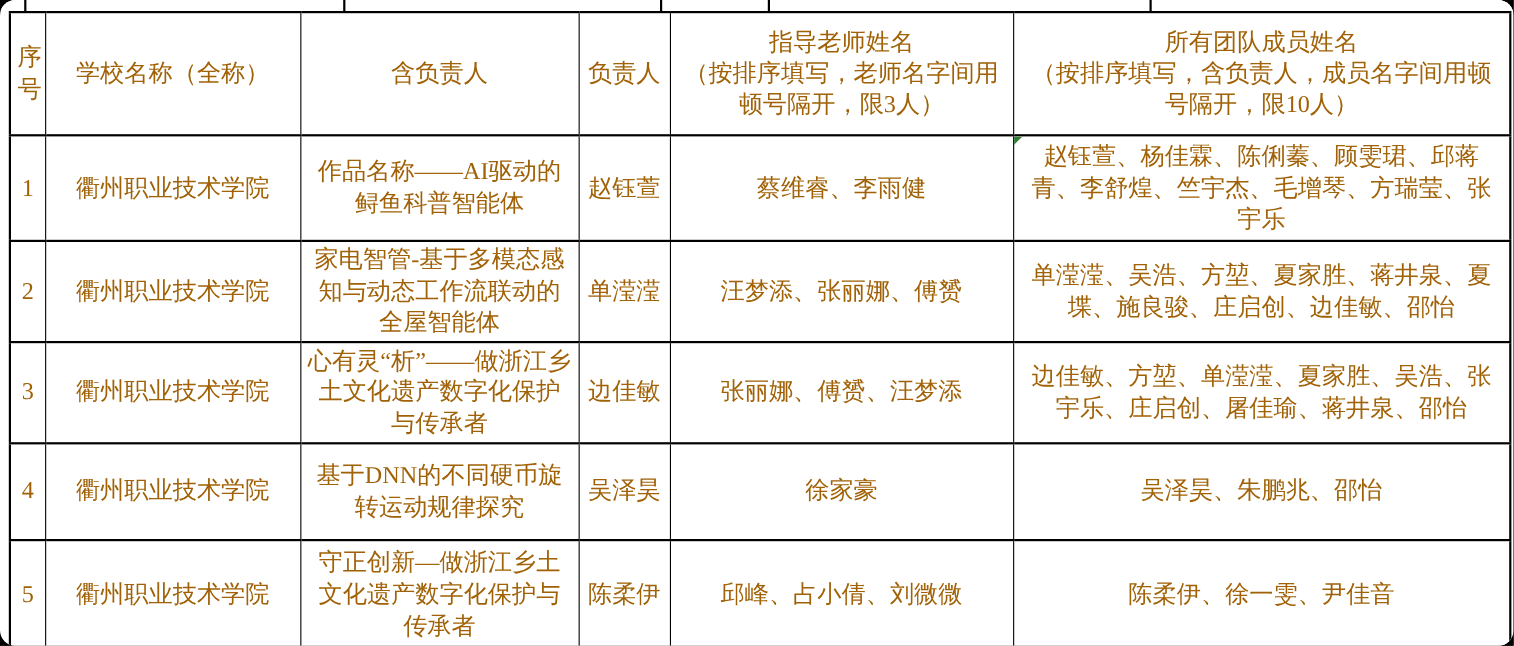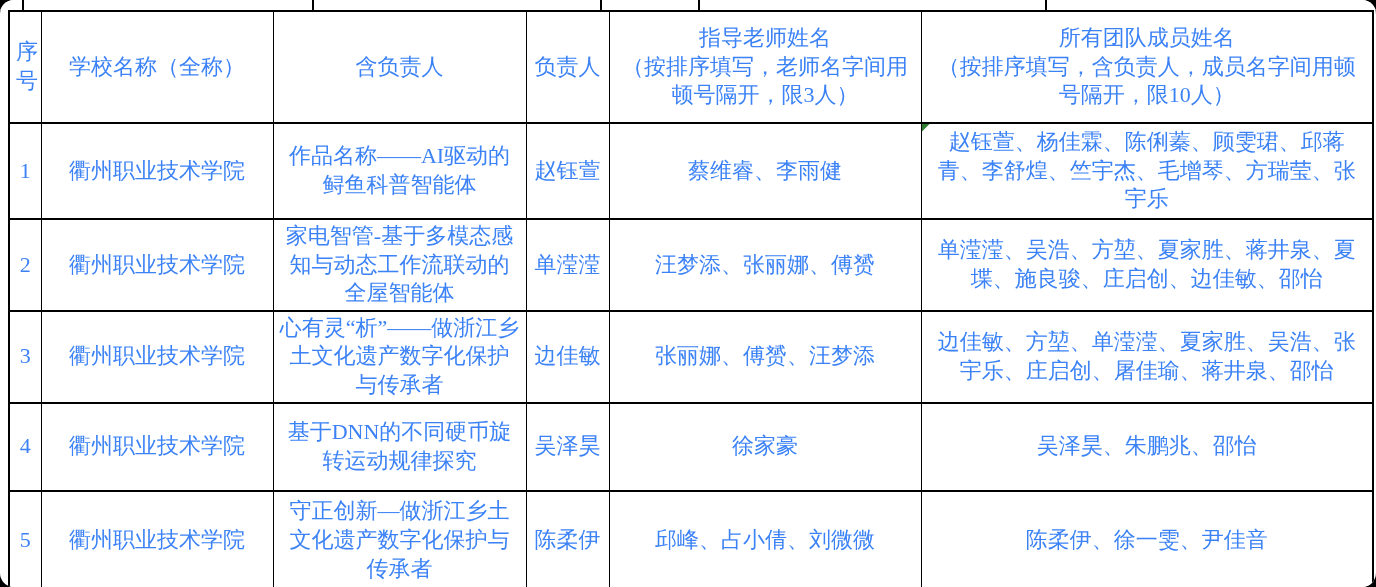--- a/index.html
+++ b/index.html
@@ -8,21 +8,21 @@
     background: #000;
   }
   .page {
     position: relative;
     width: 1376px;
     height: 587px;
     background: #ffffff;
     border-radius: 14px;
     overflow: hidden;
     font-family: "Liberation Serif", "DejaVu Serif", serif;
-    color: #3b82f6;
+    color: #a16207;
   }
   
   .top-sliver {
     position: absolute;
     top: 0; left: 0;
     width: 100%;
     height: 10px;
     background: #fff;
   }
   .top-sliver .tick {

